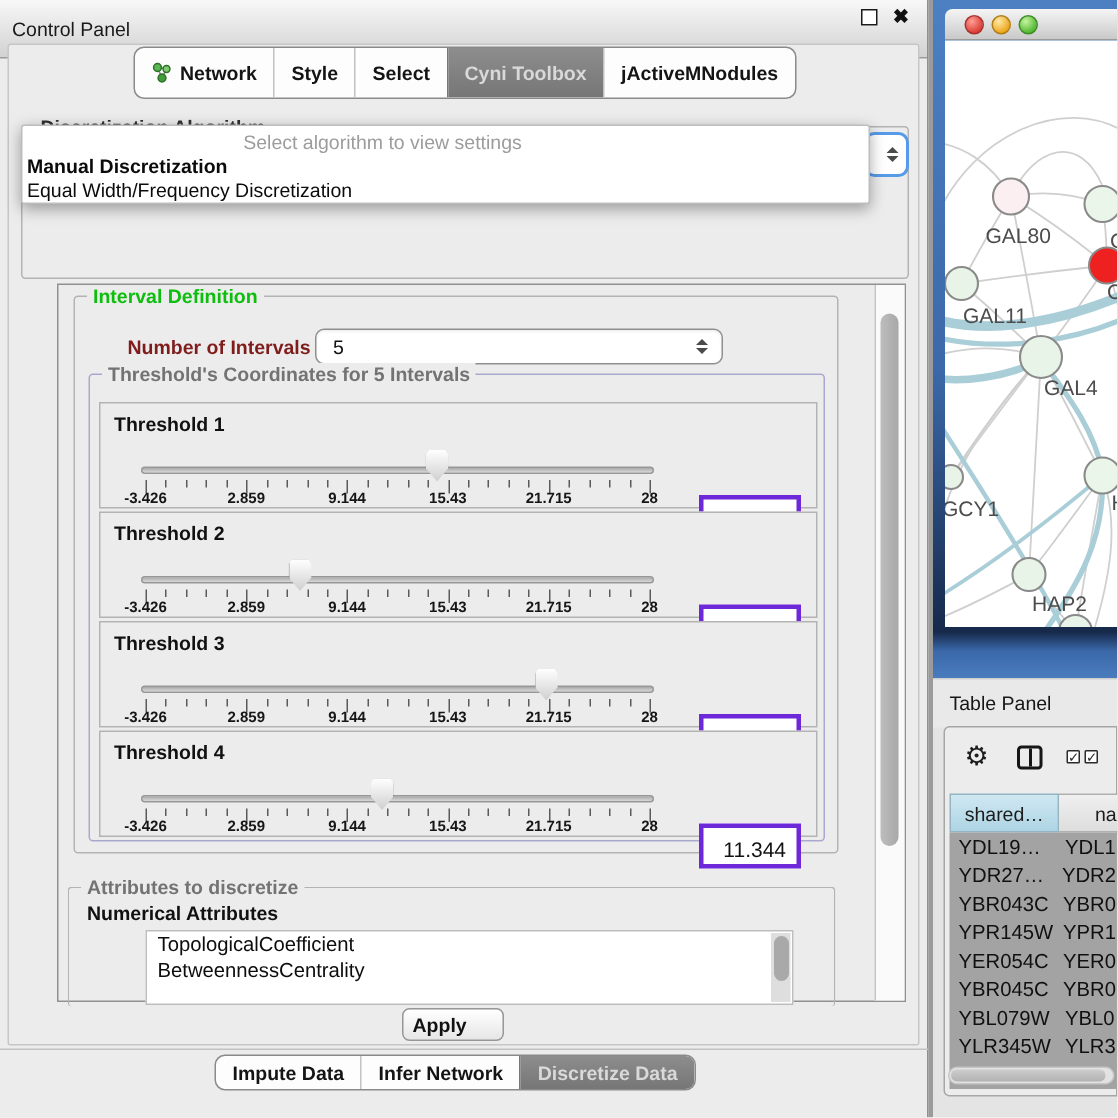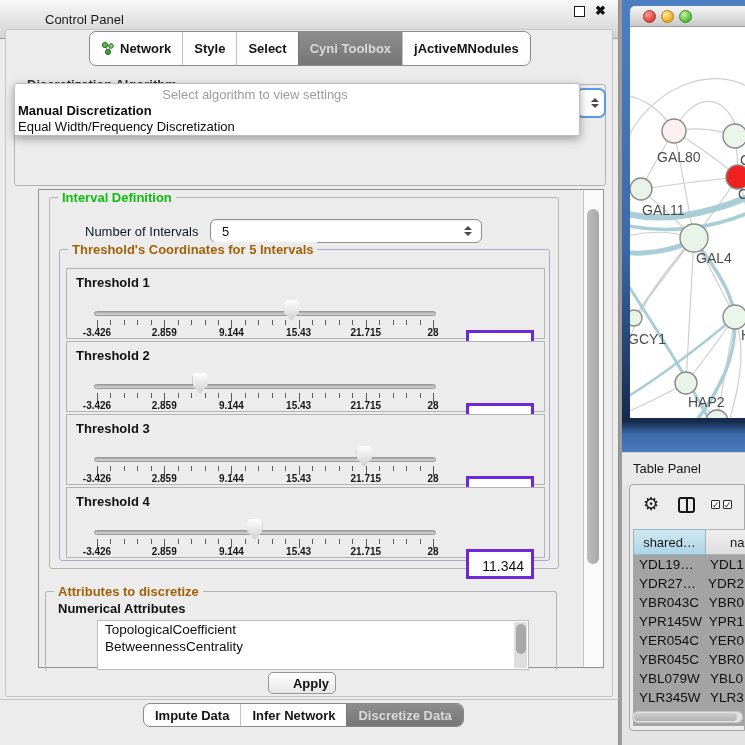--- a/index.html
+++ b/index.html
@@ -1,38 +1,38 @@
 <!DOCTYPE html>
 <html><head>
 <meta charset="utf-8">
 <style>
   html,body{margin:0;padding:0;}
   body{font-family:"Liberation Sans",sans-serif;}
   .app{position:relative;width:745px;height:745px;background:#e4e4e4;overflow:hidden;}
 
   
   .cp{position:absolute;left:0;top:0;width:619px;height:745px;background:#ececec;border-right:1px solid #8f8f8f;box-sizing:border-box;}
-  .cp-titlebar{position:absolute;left:0;top:0;width:100%;height:39px;background:linear-gradient(#f8f8f8,#d2d2d2);border-bottom:1px solid #9c9c9c;display:flex;align-items:center;box-sizing:border-box;padding-left:37px;}
+  .cp-titlebar{position:absolute;left:0;top:0;width:100%;height:39px;background:linear-gradient(#f8f8f8,#d2d2d2);border-bottom:1px solid #9c9c9c;display:flex;align-items:center;box-sizing:border-box;}
   .cp-title{font-size:13px;color:#1a1a1a;padding-left:8px;}
   .tb-float{position:absolute;right:33px;top:6px;width:9px;height:9px;border:1.5px solid #1a1a1a;background:#fff;}
   .tb-close{position:absolute;right:12px;top:3px;font-size:13px;font-weight:bold;color:#111;line-height:16px;}
 
   .outer-frame{position:absolute;left:5px;top:29px;width:608px;height:668px;border:1px solid #c6c6c6;border-radius:2px;background:#ececec;box-sizing:border-box;}
 
   
   .tabbar{position:absolute;display:flex;background:#fdfdfd;border:1.5px solid #8a8a8a;border-radius:7px;overflow:hidden;font-size:13px;font-weight:700;box-sizing:border-box;}
   .tabbar .tab{display:flex;align-items:center;gap:5px;padding:0 11px;color:#141414;position:relative;white-space:nowrap;}
   .tabbar .tab + .tab{border-left:1px solid #c2c2c2;}
   .tabbar .tab.selected{background:linear-gradient(#8d8d8d,#767676);color:#d9d9d9;border-left-color:#767676;}
 
   
   .group{position:absolute;border:1px solid #b3b3b3;border-radius:3px;box-sizing:border-box;}
   .legend{position:absolute;top:-8px;left:8px;background:#ececec;padding:0 4px;font-size:13px;font-weight:700;white-space:nowrap;line-height:15px;}
   .legend.green{color:#0ebe0e;font-weight:700;}
-  .legend.blue{color:#a16207;font-weight:700;}
+  .legend.blue{color:#737373;font-weight:700;}
   .legend.dark{color:#303030;}
 
   .combo{position:absolute;background:#fff;border:1px solid #8f8f8f;border-radius:6px;font-size:13px;color:#111;display:flex;align-items:center;padding:0 24px 0 11px;box-sizing:border-box;box-shadow:inset 0 1px 2px rgba(0,0,0,0.07);}
   .combo .arrows{position:absolute;right:9px;top:50%;transform:translateY(-50%);display:flex;flex-direction:column;gap:2px;}
   .arr-up{width:0;height:0;border-left:4px solid transparent;border-right:4px solid transparent;border-bottom:4px solid #4a4a4a;}
   .arr-dn{width:0;height:0;border-left:4px solid transparent;border-right:4px solid transparent;border-top:4px solid #4a4a4a;}
 
   
   .popup{position:absolute;left:14px;top:83px;width:566px;height:53px;background:#fff;border:1px solid #bdbdbd;border-radius:2px;box-shadow:0 3px 10px rgba(0,0,0,0.35);z-index:60;box-sizing:border-box;padding-top:3px;}
   .popup .prompt{width:480px;text-align:center;font-size:13px;color:#9c9c9c;height:16px;line-height:16px;}
@@ -56,21 +56,21 @@
   .tlabelzone{position:absolute;left:30px;top:58px;width:336px;height:12px;}
   .tlabel{position:absolute;transform:translateX(-50%);font-size:10px;font-weight:700;color:#161616;white-space:nowrap;}
   .valbox{position:absolute;left:399px;top:25px;width:68px;height:30px;background:#fff;border:3px solid #6d28d9;font-size:14px;color:#111;text-align:right;padding-right:7px;line-height:28px;box-sizing:border-box;margin-top:36px;}
 
   
   .attr-list{position:absolute;background:#fff;border:1px solid #bdbdbd;overflow:hidden;box-sizing:border-box;}
   .attr-item{height:17px;line-height:17px;padding-left:7px;font-size:13.5px;color:#0d0d0d;white-space:nowrap;}
   .ltrack{position:absolute;right:1px;top:1px;width:13px;bottom:1px;background:#dedede;}
   .lthumb{position:absolute;left:1.5px;top:2px;width:10px;height:30px;background:#a9a9a9;border-radius:5px;}
 
-  .btn{position:absolute;background:linear-gradient(#ffffff,#e6e6e6);border:1px solid #979797;border-radius:5px;font-size:13px;font-weight:700;color:#111;text-align:right;box-sizing:border-box;}
+  .btn{position:absolute;background:linear-gradient(#ffffff,#e6e6e6);border:1px solid #979797;border-radius:5px;font-size:13px;font-weight:700;color:#111;text-align:left;box-sizing:border-box;}
 
   .hline{position:absolute;left:0;width:619px;height:0;border-top:1px solid #c2c2c2;}
 
   
   .right-gap{position:absolute;left:619px;top:0;width:3px;height:745px;background:#9b9b9b;}
   .net-window{position:absolute;left:622px;top:0;width:123px;height:452px;background:linear-gradient(180deg,#4c80c2 0%,#3b68a8 55%,#16294a 93.2%,#3a68a9 96%,#4a7cbd 100%);}
   .net-titlebar{position:absolute;left:8px;top:6px;right:0;height:21px;background:linear-gradient(#f5f5f5,#c9c9c9);border-top-left-radius:5px;border-bottom:1px solid #9a9a9a;box-sizing:border-box;}
   .light{position:absolute;top:4px;width:13px;height:13px;border-radius:50%;box-sizing:border-box;}
   .net-canvas{position:absolute;left:8px;top:27px;right:0;height:391px;background:#fff;overflow:hidden;}
 
@@ -151,21 +151,21 @@
       <div class="opt">Equal Width/Frequency Discretization</div>
     </div>
 
     <div class="scrollpane">
       <div class="vtrack">
         <div class="vthumb" style="top:19px;height:355px;"></div>
       </div>
 
       <div class="group" style="left:10px;top:7px;width:510px;height:372px;">
         <span class="legend green">Interval Definition</span>
-        <span style="position:absolute;left:35px;top:26px;font-size:13px;font-weight:400;color:#0f172a;">Number of Intervals</span>
+        <span style="position:absolute;left:35px;top:26px;font-size:13px;font-weight:700;color:#7f1d1d;">Number of Intervals</span>
         <div class="combo" style="left:160px;top:21px;width:272px;height:24px;">
           <span>5</span>
           <span class="arrows">
               <span class="arr-up"></span>
               <span class="arr-dn"></span>
             </span>
         </div>
 
         <div class="group" style="left:9px;top:51px;width:491px;height:312px;border-color:#a9a9d0;">
           <span class="legend blue">Threshold's Coordinates for 5 Intervals</span>

